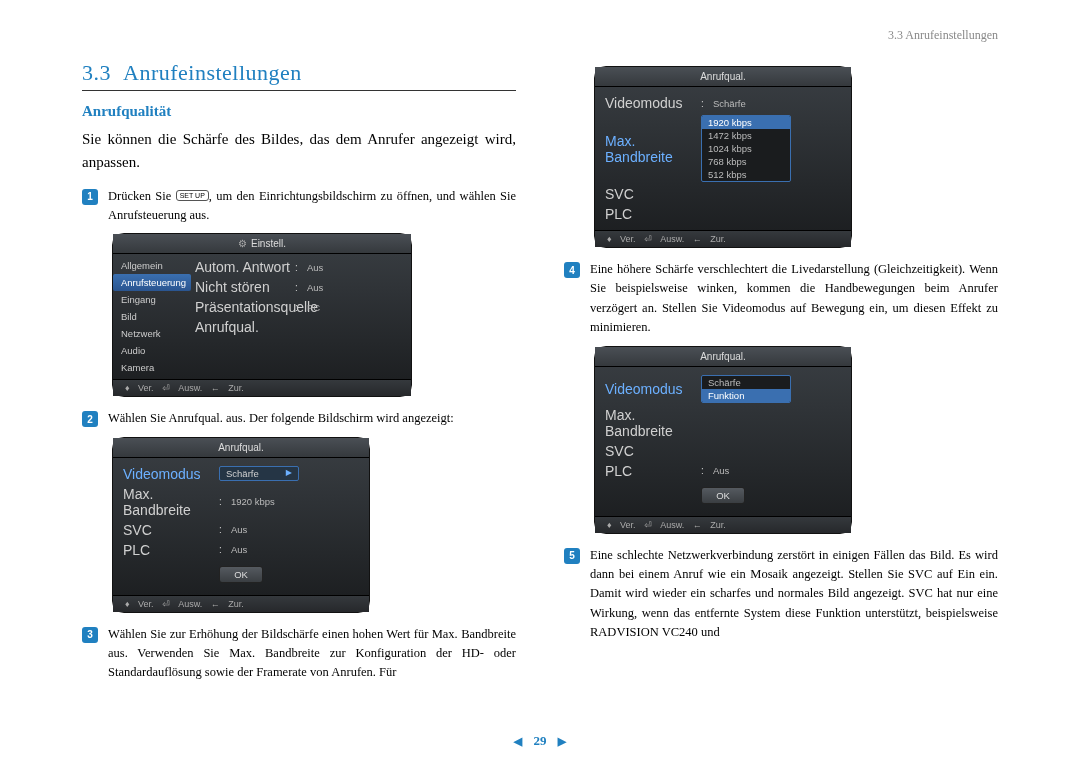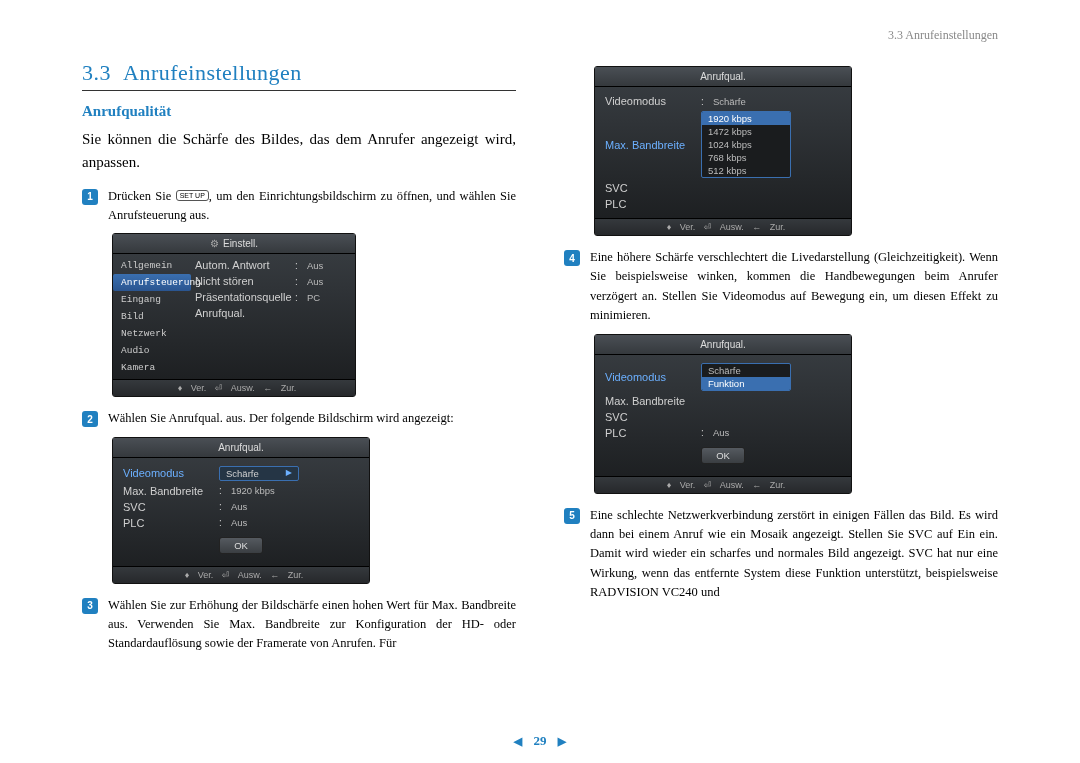--- a/index.html
+++ b/index.html
@@ -84,21 +84,21 @@
     font-size: 7px;
     padding: 1px 3px;
     vertical-align: 2px;
     font-family: Arial, sans-serif;
     line-height: 1;
   }
   
   .shot {
     background: linear-gradient(#3a3f44, #1a1c1e);
     border: 1px solid #111;
-    border-radius: 3px;
+    border-radius: 12px;
     font-family: Arial, sans-serif;
     color: #d0d0d0;
     font-size: 10px;
     margin: 6px 16px 12px 30px;
   }
   .shot-titlebar {
     text-align: center;
     padding: 4px 0;
     font-size: 10px;
     color: #ddd;
@@ -112,30 +112,29 @@
   }
   .shot-body { display: flex; }
   .shot-side {
     width: 78px;
     padding: 3px 0;
   }
   .shot-side .sitem {
     padding: 3px 8px;
     font-size: 9.5px;
     color: #ccc;
-    font-family: Liberation Mono, monospace;
   }
   .shot-side .sitem.sel {
     background: linear-gradient(#3a6fb0, #2a5590);
     color: #fff;
     border-radius: 2px;
   }
   .shot-main { flex: 1; padding: 3px 4px; }
   .srow { display: flex; padding: 2px 0; align-items: center; }
-  .srow .slabel { width: 100px; font-size: 11px; }
+  .srow .slabel { width: 100px; font-size: 14px; }
   .srow .sval { font-size: 9.5px; color: #bbb; }
   .srow .scolon { width: 12px; }
   .srow.blue .slabel { color: #6cb0ff; }
   .sel-field {
     display: inline-block;
     background: #1a1c1e;
     border: 1px solid #555;
     border-radius: 2px;
     padding: 1px 6px;
     min-width: 80px;
@@ -174,22 +173,22 @@
     border-radius: 3px;
     font-size: 9.5px;
     color: #ddd;
   }
   .okrow { text-align: center; }
   .shot-footer {
     border-top: 1px solid #000;
     background: linear-gradient(#35393d, #26282b);
     font-size: 9px;
     color: #aaa;
-    padding: 3px 14px;
-    text-align: center;
+    padding: 3px 6px;
+    text-align: left;
   }
   .shot-footer span { margin-left: 6px; }
   .pager {
     position: absolute;
     bottom: 14px;
     left: 0;
     width: 100%;
     text-align: center;
     font-size: 13px;
     color: #2080c0;
@@ -212,21 +211,21 @@
     <div class="h3">Anrufqualität</div>
     <div class="intro">Sie können die Schärfe des Bildes, das dem Anrufer angezeigt wird, anpassen.</div>
 
     <div class="step">
       <span class="step-num">1</span>
       <div class="step-text">
         <span>Drücken Sie </span><span class="keycap">SET UP</span><span>, um den Einrichtungsbildschirm zu öffnen, und wählen Sie Anrufsteuerung aus.</span>
       </div>
     </div>
 
-    <div class="shot" style="width:244px">
+    <div class="shot" style="width:300px">
       <div class="shot-titlebar"><span class="gearicon">⚙</span><span>Einstell.</span></div>
       <div class="shot-body">
         <div class="shot-side">
           <div class="sitem">Allgemein</div>
           <div class="sitem sel">Anrufsteuerung</div>
           <div class="sitem">Eingang</div>
           <div class="sitem">Bild</div>
           <div class="sitem">Netzwerk</div>
           <div class="sitem">Audio</div>
           <div class="sitem">Kamera</div>

